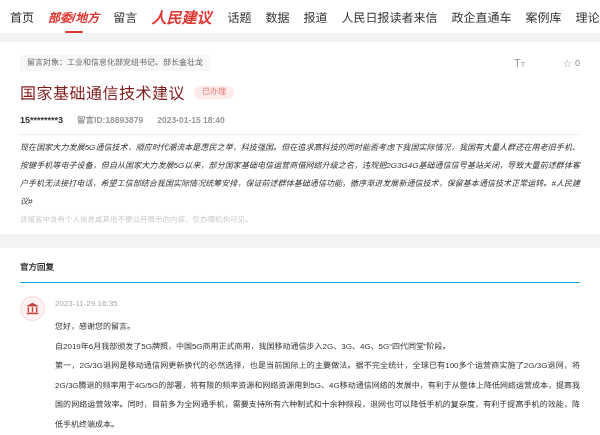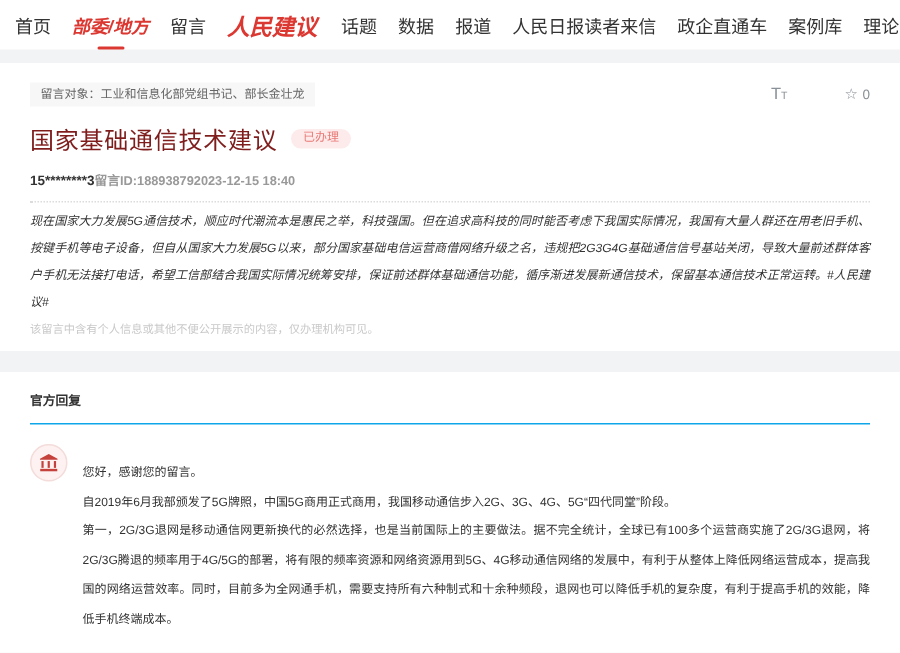--- a/index.html
+++ b/index.html
@@ -43,21 +43,21 @@
   .tt-icon .small { font-size: 7px; }
   .fav { font-size: 9px; color: #8a9097; cursor: pointer; display: flex; align-items: center; gap: 3px; }
   .fav .star { font-size: 10px; }
   .title-row { margin-top: 9px; display: flex; align-items: center; }
   .page-title { font-size: 16px; font-weight: normal; color: #7f1d1d; letter-spacing: 0.5px; }
   .status-badge {
     margin-left: 9px; background: #fdebeb; color: #e87a76;
     font-size: 8px; padding: 2.5px 8px; border-radius: 9px; line-height: 1;
   }
   .meta-row {
-    margin-top: 9px; display: flex; align-items: baseline; 
+    margin-top: 9px; display: flex; align-items: baseline; gap: 14px;
     padding-bottom: 9px; border-bottom: 1px dotted #dcdcdc;
   }
   .author { font-size: 9px; font-weight: bold; color: #333; }
   .meta { font-size: 8.5px; color: #999; font-weight: bold; }
   .msg-body {
     margin-top: 4px; font-size: 8px; line-height: 18px;
     color: #333; text-align: justify; font-style: italic;
   }
   .privacy-note { margin-top: 2px; font-size: 7.5px; color: #c9c9c9; }
   
@@ -124,41 +124,42 @@
   </div>
 
   <div class="title-row">
     <h1 class="page-title">国家基础通信技术建议</h1>
     <span class="status-badge">已办理</span>
   </div>
 
   <div class="meta-row">
     <span class="author">15********3</span>
     <span class="meta">留言ID:18893879</span>
-    <span class="meta">2023-12-15 18:40</span>
+    <span class="meta">2023-01-15 18:40</span>
   </div>
 
   <p class="msg-body">现在国家大力发展5G通信技术，顺应时代潮流本是惠民之举，科技强国。但在追求高科技的同时能否考虑下我国实际情况，我国有大量人群还在用老旧手机、按键手机等电子设备，但自从国家大力发展5G以来，部分国家基础电信运营商借网络升级之名，违规把2G3G4G基础通信信号基站关闭，导致大量前述群体客户手机无法接打电话，希望工信部结合我国实际情况统筹安排，保证前述群体基础通信功能，循序渐进发展新通信技术，保留基本通信技术正常运转。#人民建议#</p>
   <p class="privacy-note">该留言中含有个人信息或其他不便公开展示的内容，仅办理机构可见。</p>
 </section>
 
 <section class="card card-reply">
   <div class="reply-section-title">官方回复</div>
 
   <div class="reply-item">
     <div class="avatar">
       <svg viewBox="0 0 16 16" aria-hidden="true">
         <path d="M8 0.8 L15.2 4.8 L15.2 5.6 L0.8 5.6 L0.8 4.8 Z"></path>
         <rect x="2" y="6.6" width="1.8" height="5.6"></rect>
         <rect x="7.1" y="6.6" width="1.8" height="5.6"></rect>
         <rect x="12.2" y="6.6" width="1.8" height="5.6"></rect>
         <rect x="1" y="13" width="14" height="2"></rect>
       </svg>
     </div>
     <div class="reply-content">
+      <div class="reply-date">2023-11-29 16:35</div>
       <div class="reply-body">
 
           <p>您好，感谢您的留言。</p>
 
           <p>自2019年6月我部颁发了5G牌照，中国5G商用正式商用，我国移动通信步入2G、3G、4G、5G“四代同堂”阶段。</p>
 
           <p>第一，2G/3G退网是移动通信网更新换代的必然选择，也是当前国际上的主要做法。据不完全统计，全球已有100多个运营商实施了2G/3G退网，将2G/3G腾退的频率用于4G/5G的部署，将有限的频率资源和网络资源用到5G、4G移动通信网络的发展中，有利于从整体上降低网络运营成本，提高我国的网络运营效率。同时，目前多为全网通手机，需要支持所有六种制式和十余种频段，退网也可以降低手机的复杂度，有利于提高手机的效能，降低手机终端成本。</p>
 
         </div>
     </div>

